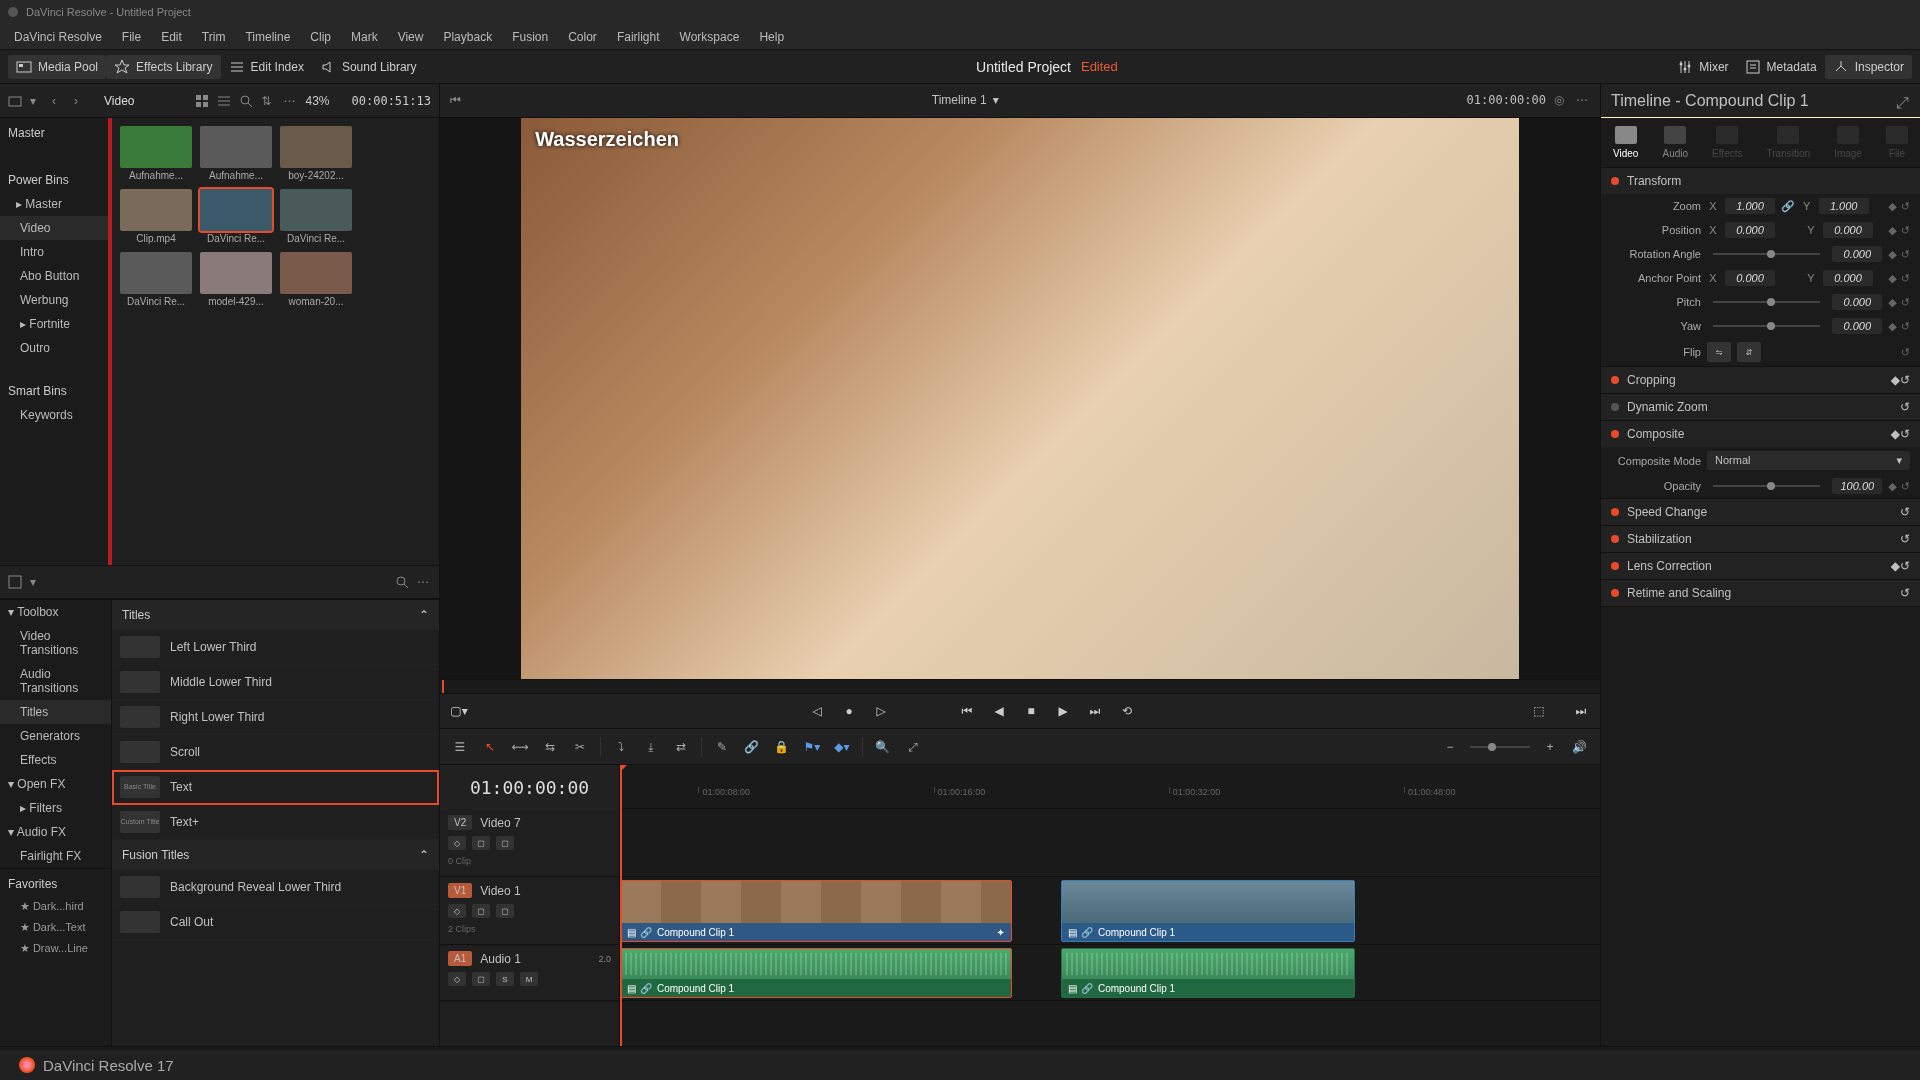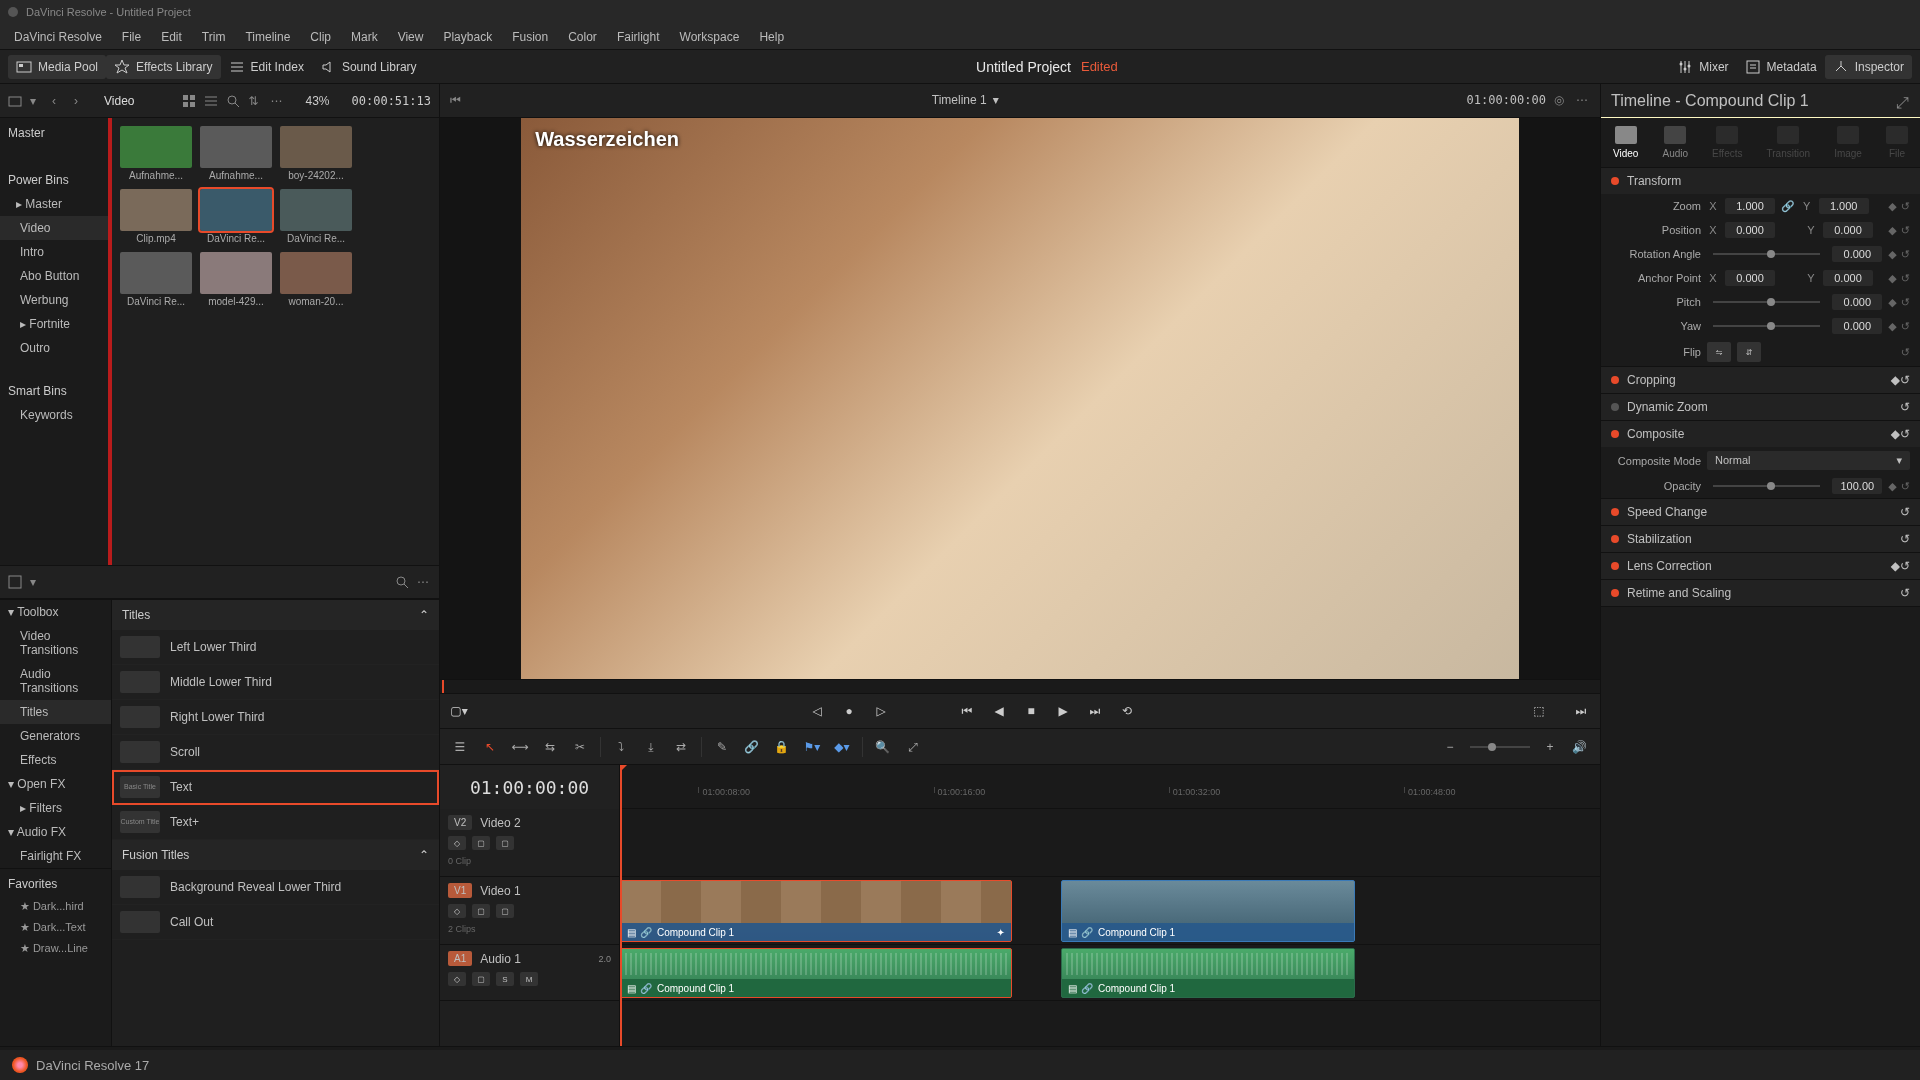--- a/index.html
+++ b/index.html
@@ -54,21 +54,21 @@
 .insp-tab.active { color: #fff; }
 .insp-tab .ico { width: 22px; height: 18px; background: #444; border-radius: 2px; }
 .insp-tab.active .ico { background: #888; }
 .insp-section { border-bottom: 1px solid #111; }
 .insp-sec-head { padding: 6px 10px; display: flex; align-items: center; gap: 8px; background: #222; }
 .insp-sec-head .toggle { width: 8px; height: 8px; border-radius: 50%; background: #e84a2a; }
 .insp-sec-head .toggle.off { background: #555; }
 .insp-row { display: flex; align-items: center; padding: 4px 10px; gap: 6px; font-size: 11px; }
 .insp-row .lbl { width: 90px; text-align: right; color: #aaa; }
 .insp-row .ax { width: 12px; color: #888; text-align: center; }
-.insp-row .val { width: 50px; background: #2a2a2a; padding: 2px 4px; text-align: center; color: #ddd; border-radius: 2px; }
+.insp-row .val { width: 50px; background: #2a2a2a; padding: 2px 4px; text-align: center; color: #ddd; border-radius: 2px; font-style: italic; }
 .insp-row .slider { flex: 1; height: 2px; background: #444; position: relative; margin: 0 6px; }
 .insp-row .slider::after { content: ''; position: absolute; width: 8px; height: 8px; background: #888; border-radius: 50%; top: -3px; left: 50%; }
 .insp-row .kf { color: #666; font-size: 11px; display: flex; gap: 4px; margin-left: auto; }
 .insp-select { flex: 1; background: #2a2a2a; padding: 3px 8px; border-radius: 2px; display: flex; justify-content: space-between; }
 .timeline-panel { height: 320px; background: #1b1b1b; border-top: 1px solid #111; display: flex; flex-direction: column; }
 .tl-toolbar { height: 36px; background: #212121; border-bottom: 1px solid #111; display: flex; align-items: center; padding: 0 10px; gap: 10px; }
 .tl-tool { width: 20px; height: 20px; color: #aaa; display: flex; align-items: center; justify-content: center; }
 .tl-tool.sep { width: 1px; background: #333; height: 20px; }
 .tl-body { flex: 1; display: flex; }
 .tl-headers { width: 180px; background: #1f1f1f; border-right: 1px solid #111; }
@@ -93,21 +93,21 @@
 .clip.audio { height: 50px; background: #3a8a5a; border: 1px solid #2a6a4a; }
 .clip.audio.sel { border: 1px solid #e84a2a; }
 .clip-bar { height: 18px; background: rgba(40,90,140,0.9); display: flex; align-items: center; padding: 0 6px; gap: 4px; font-size: 10px; color: #fff; margin-top: auto; }
 .clip.audio .clip-bar { background: rgba(30,100,60,0.9); }
 .clip-body { flex: 1; background: repeating-linear-gradient(90deg, #9a7a5a 0 40px, #8a6a4a 40px 80px); }
 .clip.audio .clip-body { background: linear-gradient(#4aaa6a, #3a8a5a); position: relative; }
 .clip.audio .clip-body::after { content: ''; position: absolute; inset: 4px; background: repeating-linear-gradient(90deg, rgba(255,255,255,0.3) 0 2px, transparent 2px 5px); opacity: 0.6; }
 .page-nav { height: 34px; background: #1a1a1a; border-top: 1px solid #111; display: flex; align-items: center; justify-content: center; gap: 40px; }
 .page-btn { width: 28px; height: 22px; color: #666; display: flex; align-items: center; justify-content: center; }
 .page-btn.active { color: #fff; border-bottom: 2px solid #e84a2a; }
-.app-footer { position: absolute; bottom: 0; left: 0; right: 0; height: 30px; background: #212121; display: flex; align-items: center; padding: 0 12px; font-size: 13px; color: #aaa; justify-content: space-between; }
+.app-footer { position: absolute; bottom: 0; left: 0; right: 0; height: 30px; background: #212121; display: flex; align-items: center; padding: 0 19px; font-size: 15px; color: #aaa; justify-content: space-between; }
 svg { width: 100%; height: 100%; }
 .icon-sm { width: 14px; height: 14px; color: #888; }
 </style>
 </head>
 <body>
 
 <div class="title-bar">
   <span class="dot"></span>
   <span>DaVinci Resolve - Untitled Project</span>
 </div>
@@ -207,21 +207,21 @@
           </svg></span>
       <span class="icon-sm"><svg viewBox="0 0 14 14">
             <path d="M1 3h12M1 7h12M1 11h12" stroke="currentColor"></path>
           </svg></span>
       <span class="icon-sm"><svg viewBox="0 0 14 14">
             <circle cx="6" cy="6" r="4" fill="none" stroke="currentColor"></circle>
             <path d="M9 9l4 4" stroke="currentColor"></path>
           </svg></span>
       <span class="icon-sm">⇅</span>
       <span class="icon-sm">⋯</span>
-      <span style="margin-left:13px;color:#ccc">43%</span>
+      <span style="margin-left:0;color:#ccc">43%</span>
       <span style="margin-left:14px;color:#ccc;font-family:monospace">00:00:51:13</span>
     </div>
     <div class="mp-split" style="height:350px">
       <div class="mp-tree">
         <div class="tree-item header">Master</div>
         <div class="tree-item header" style="margin-top:20px">Power Bins</div>
         <div class="tree-item" style="padding-left:16px">▸ <span>Master</span></div>
         <div class="tree-item sub active">Video</div>
         <div class="tree-item sub">Intro</div>
         <div class="tree-item sub">Abo Button</div>
@@ -416,21 +416,21 @@
           </div>
         <span class="tl-tool">+</span>
         <span class="tl-tool">🔊</span>
       </div>
       <div class="tl-body">
         <div class="tl-headers">
           <div class="tl-timecode">01:00:00:00</div>
           <div class="track-head">
             <div class="th-top">
                 <span class="th-badge">V2</span>
-                <span>Video 2</span>
+                <span>Video 7</span>
               </div>
             <div class="th-btns">
                 <span class="th-btn">◇</span>
                 <span class="th-btn">▢</span>
                 <span class="th-btn">▢</span>
               </div>
             <div style="font-size:9px;color:#666">0 Clip</div>
           </div>
           <div class="track-head">
             <div class="th-top">

